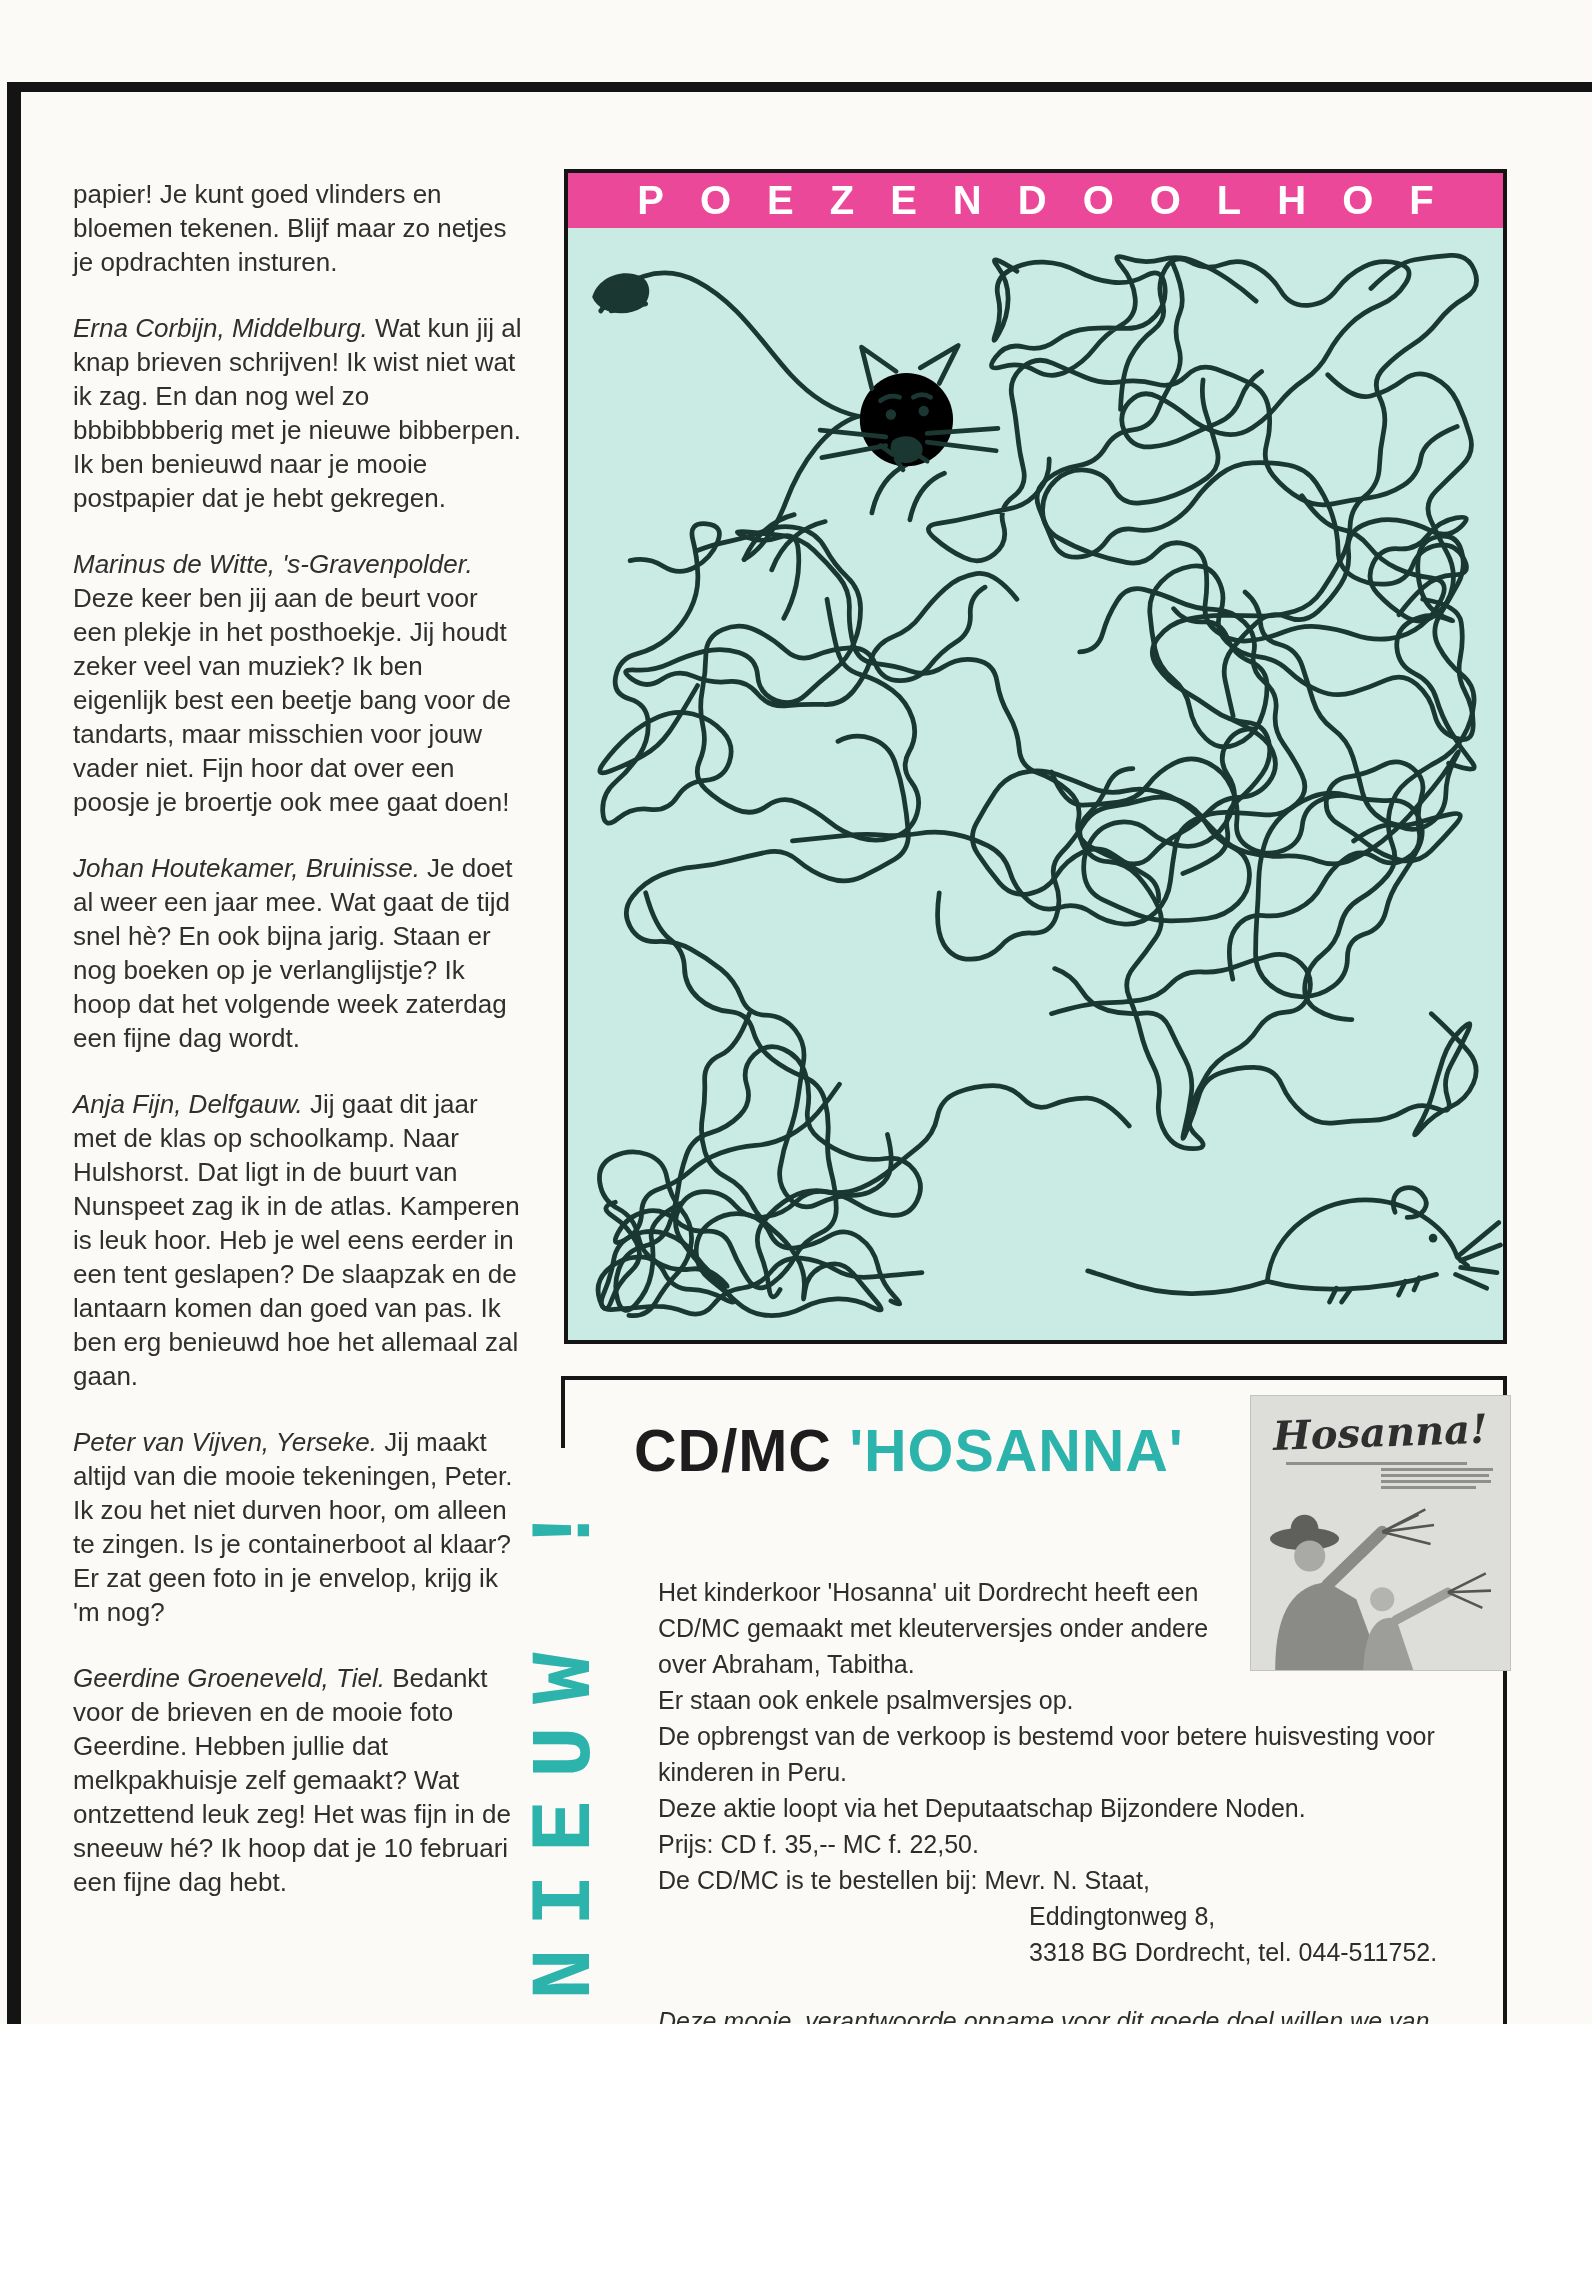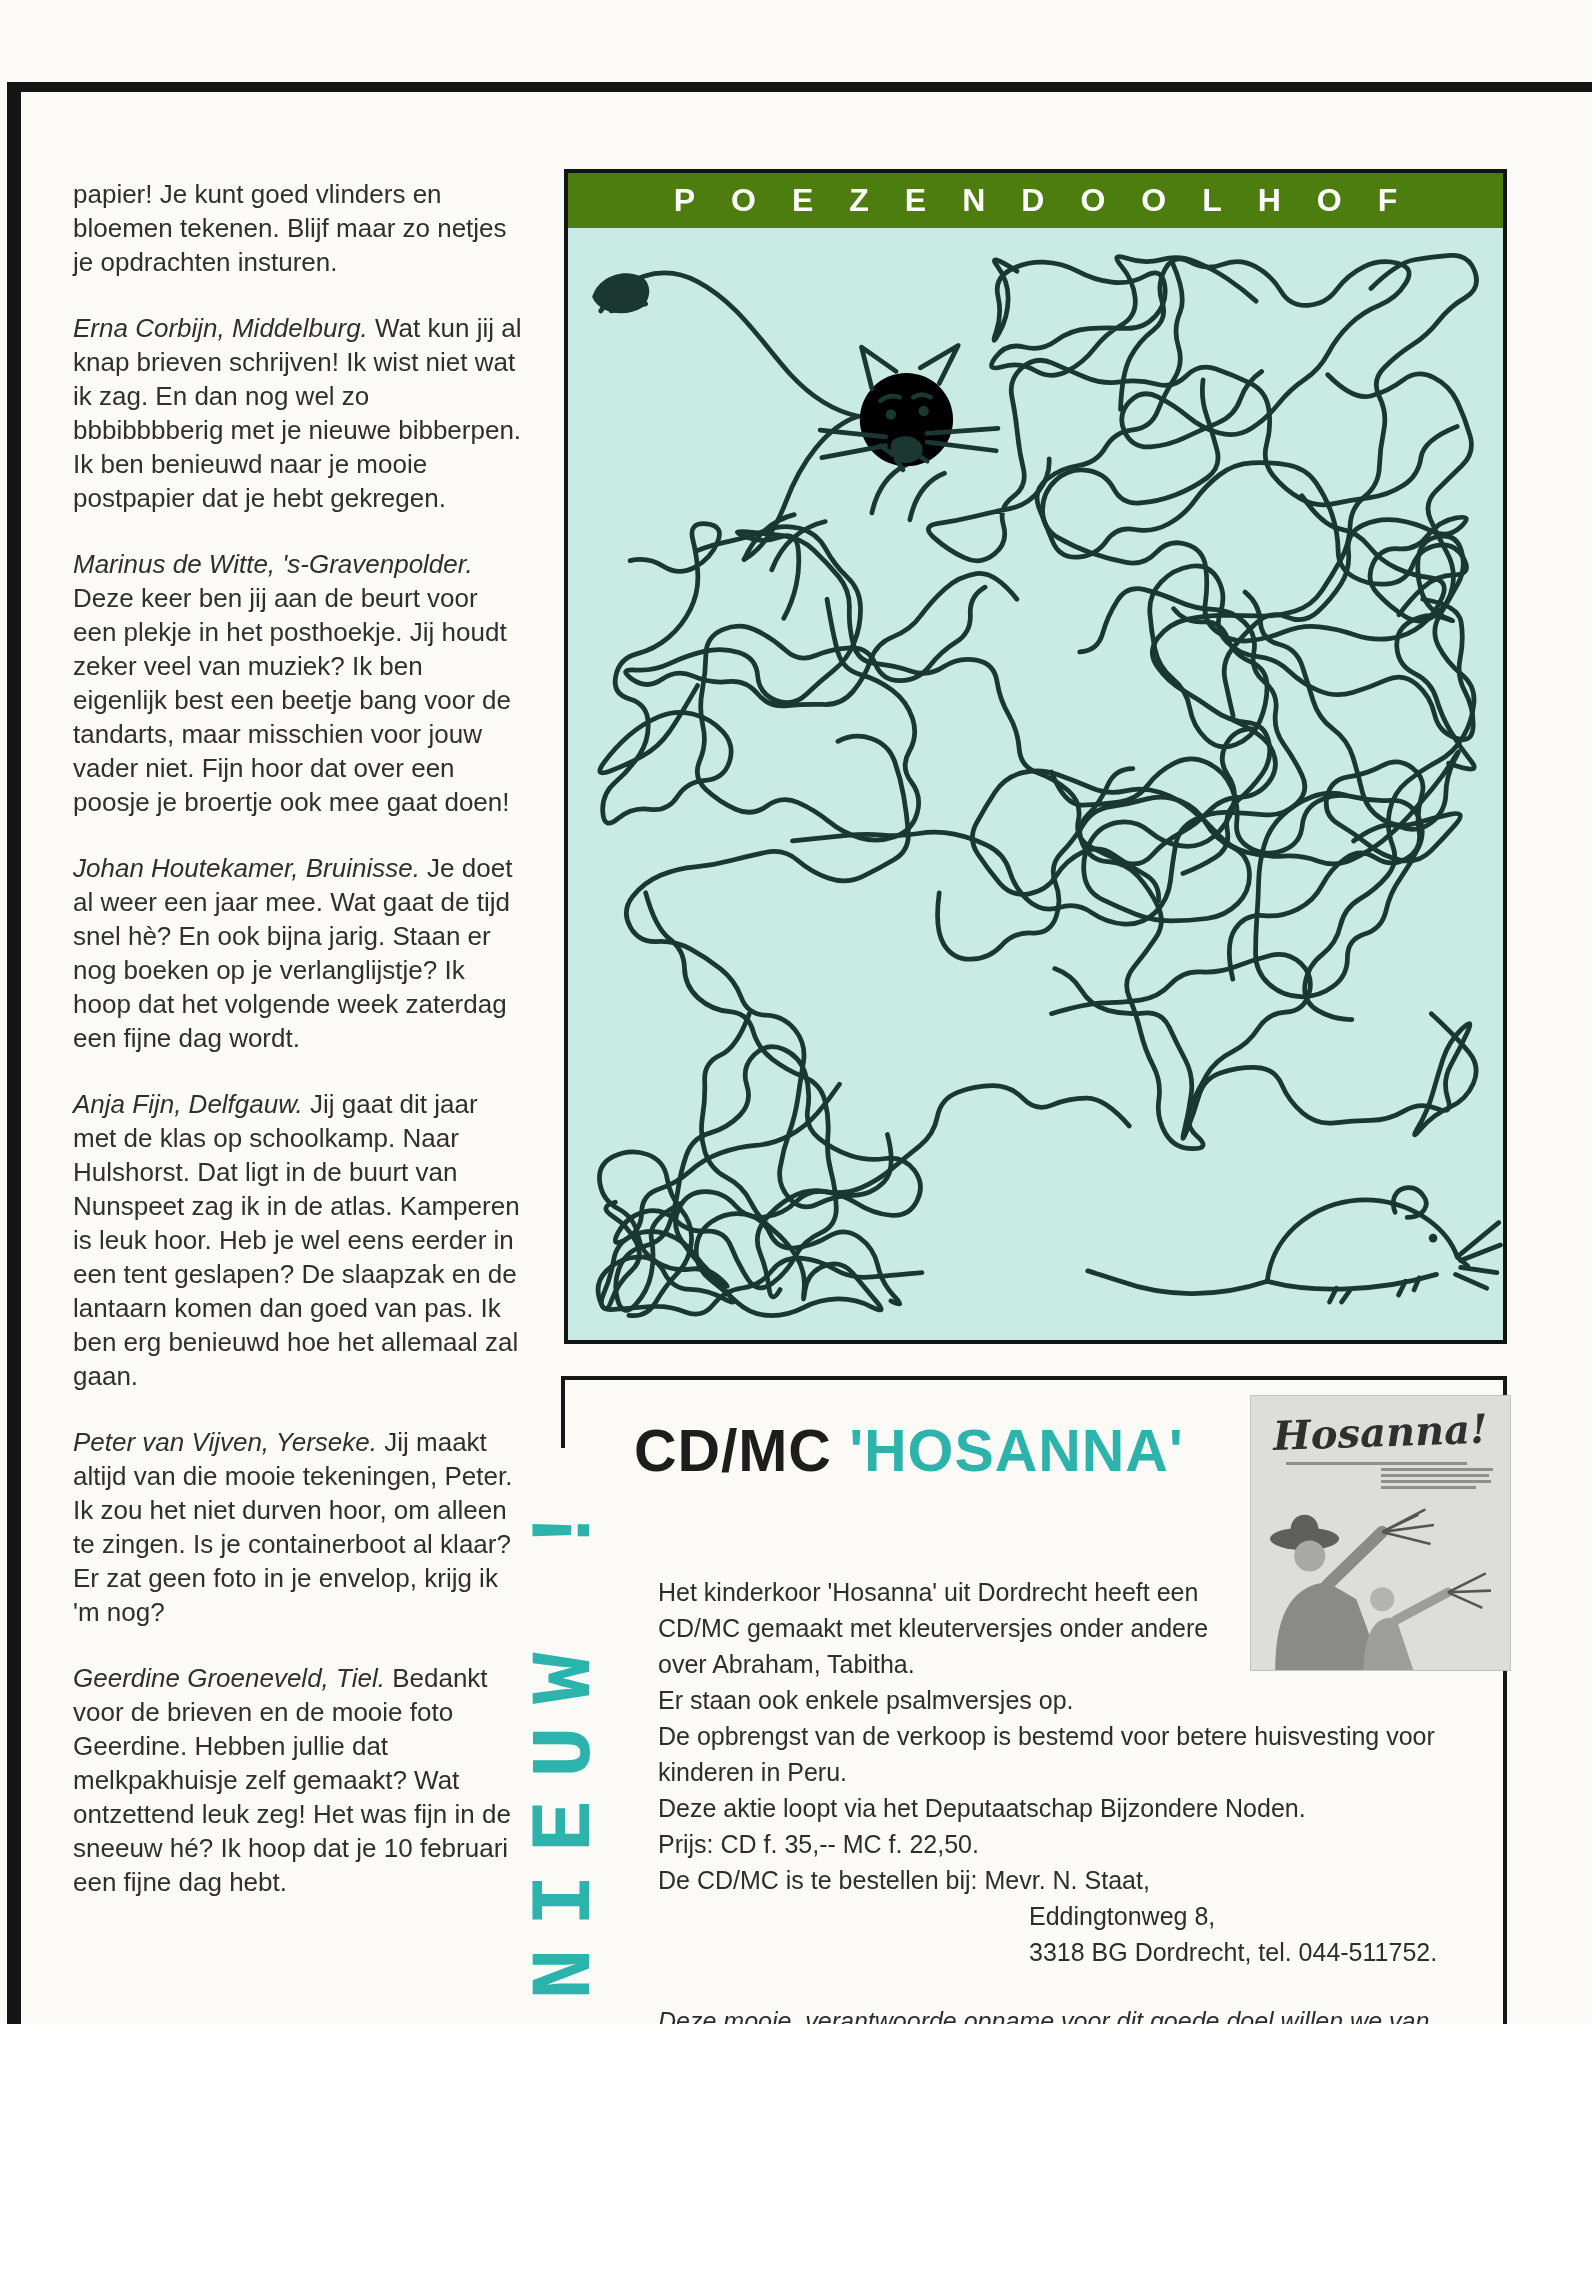--- a/index.html
+++ b/index.html
@@ -13,22 +13,22 @@
 
   
   .left-col{position:absolute;left:73px;top:177px;width:450px;color:#2f2f2f;
             font-size:26px;line-height:34px;}
   .left-col p{margin:0 0 32px 0;}
   .left-col i{font-style:italic;}
 
   
   .maze-box{position:absolute;left:564px;top:169px;width:935px;height:1167px;
             border:4.3px solid #141414;background:#c9ebe3;}
-  .maze-header{height:55px;background:#4d7c0f;color:#ffffff;display:flex;align-items:center;
-               justify-content:center;font-weight:bold;font-size:32px;letter-spacing:36px;
+  .maze-header{height:55px;background:#ec4899;color:#ffffff;display:flex;align-items:center;
+               justify-content:center;font-weight:bold;font-size:40px;letter-spacing:36px;
                padding-left:36px;white-space:nowrap;overflow:hidden;}
   .maze-svg{position:absolute;left:0;top:55px;width:935px;height:1112px;}
   .maze-svg path{stroke:#1a3731;stroke-width:5.5;fill:none;stroke-linecap:round;stroke-linejoin:round;}
   .maze-svg .fill{fill:#1a3731;stroke:none;}
   .maze-svg .dot{fill:#1a3731;stroke:none;}
 
   
   .article-box{position:absolute;left:561px;top:1376px;width:938px;height:735px;
                border:4.3px solid #161616;background:#fbfaf6;}
   .nieuw-wrap{position:absolute;left:514px;top:1448px;width:105px;height:585px;background:#fbfaf6;

